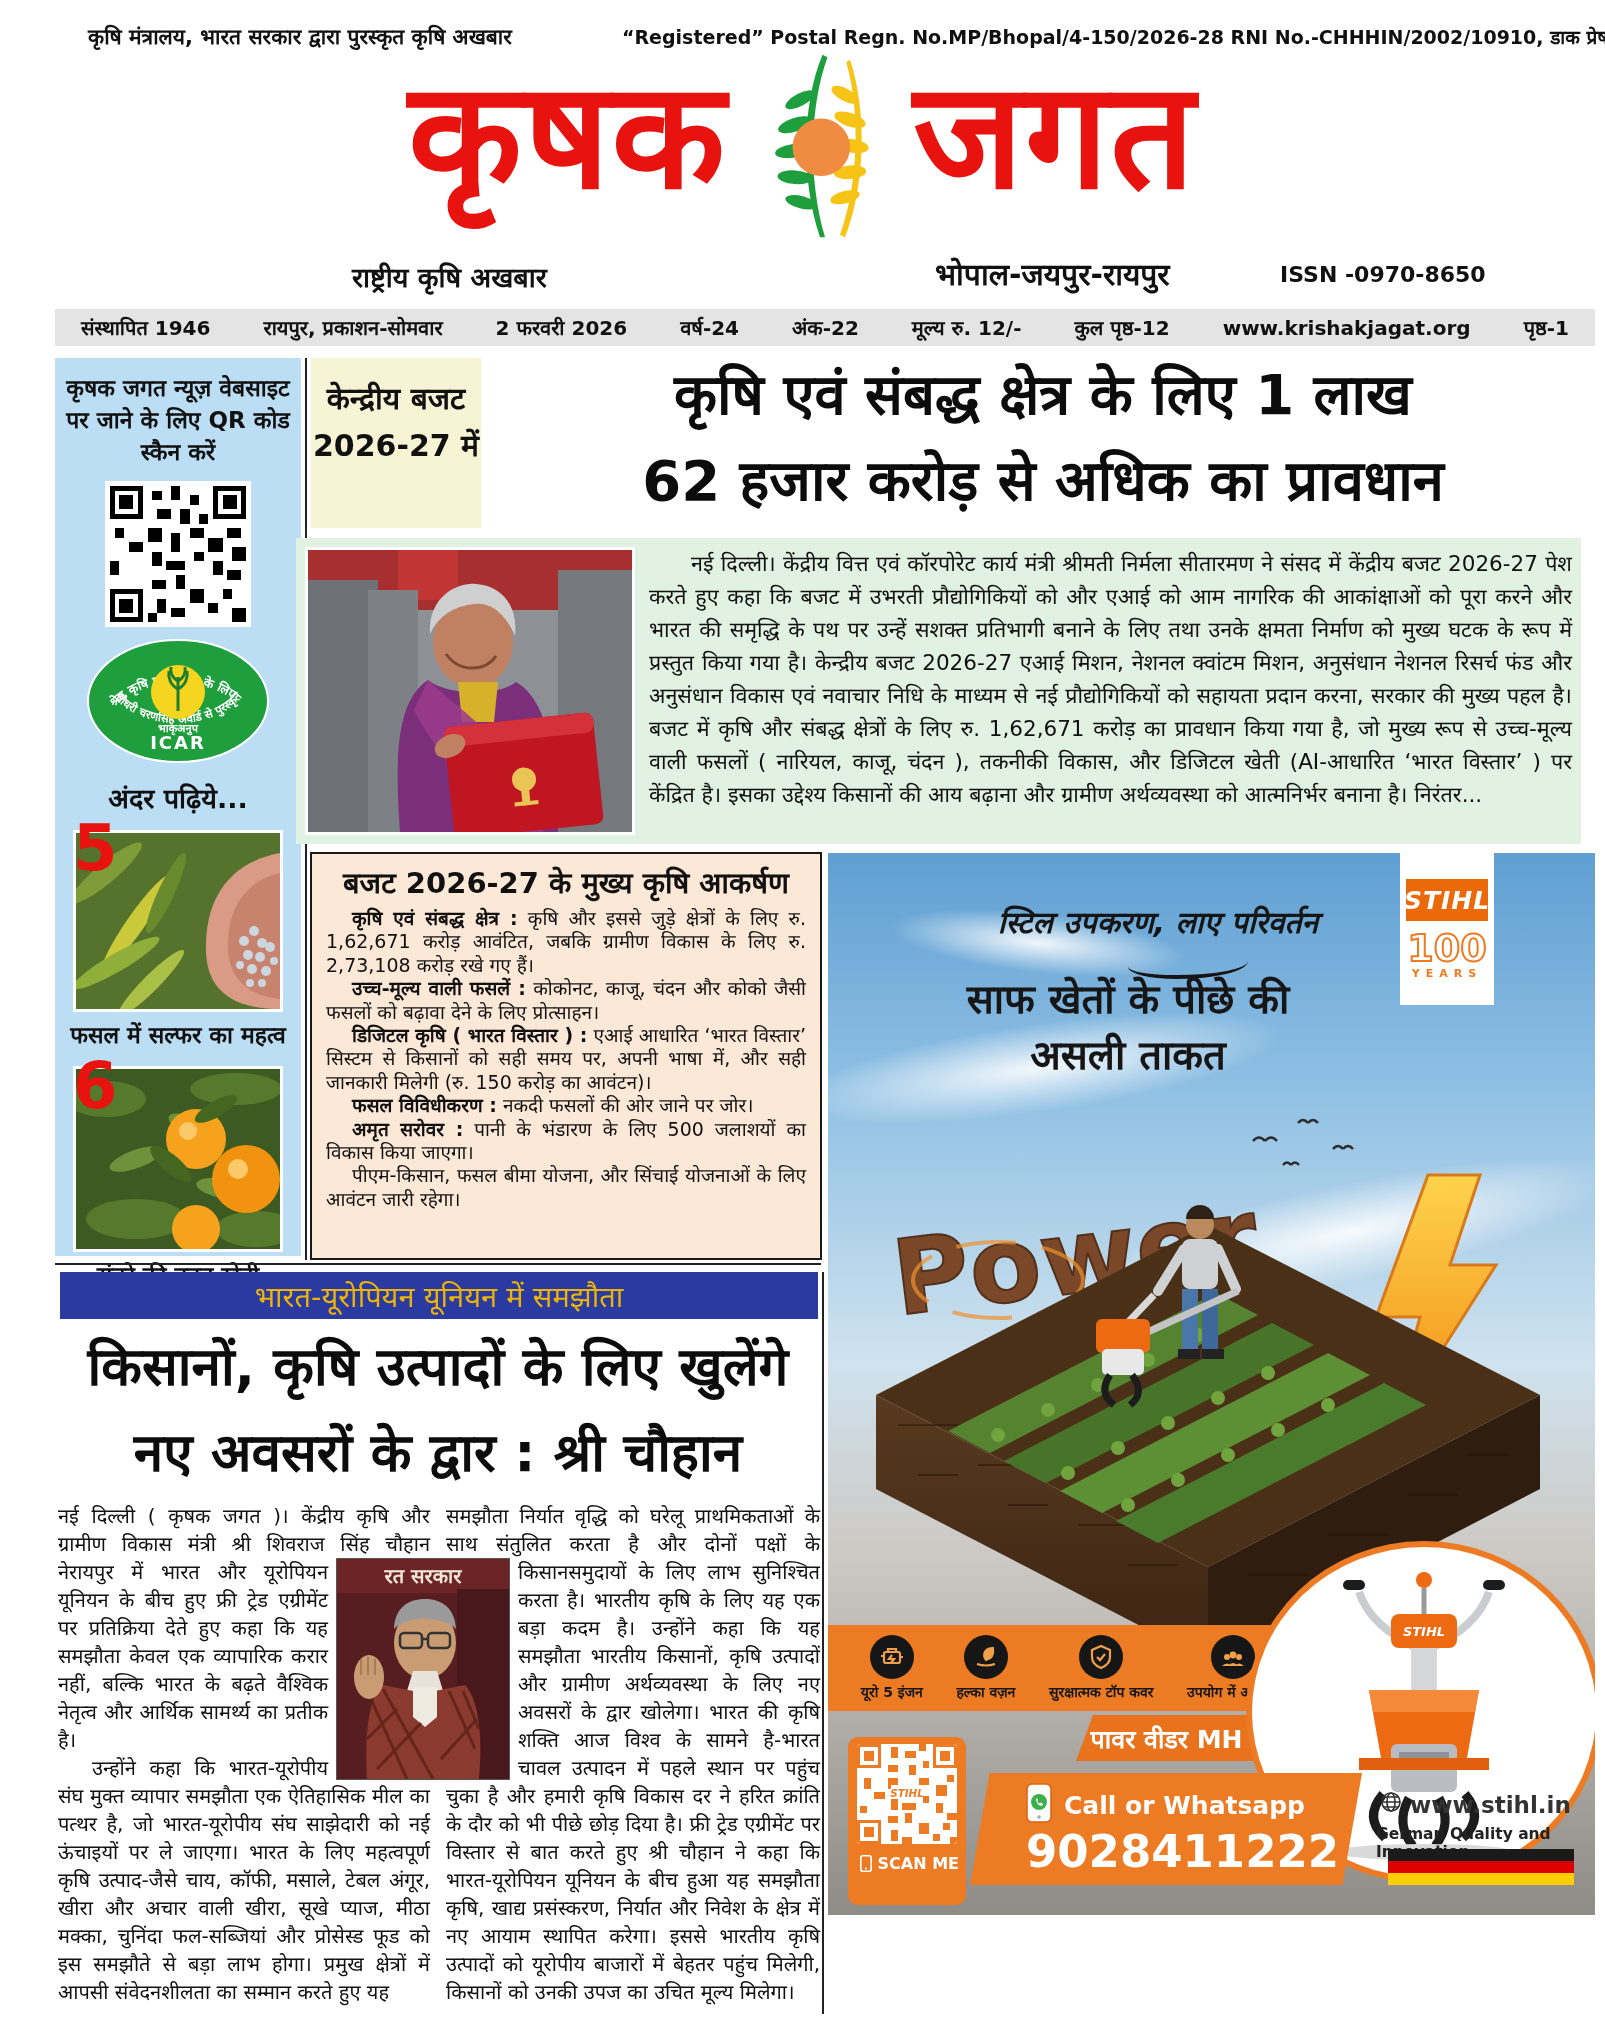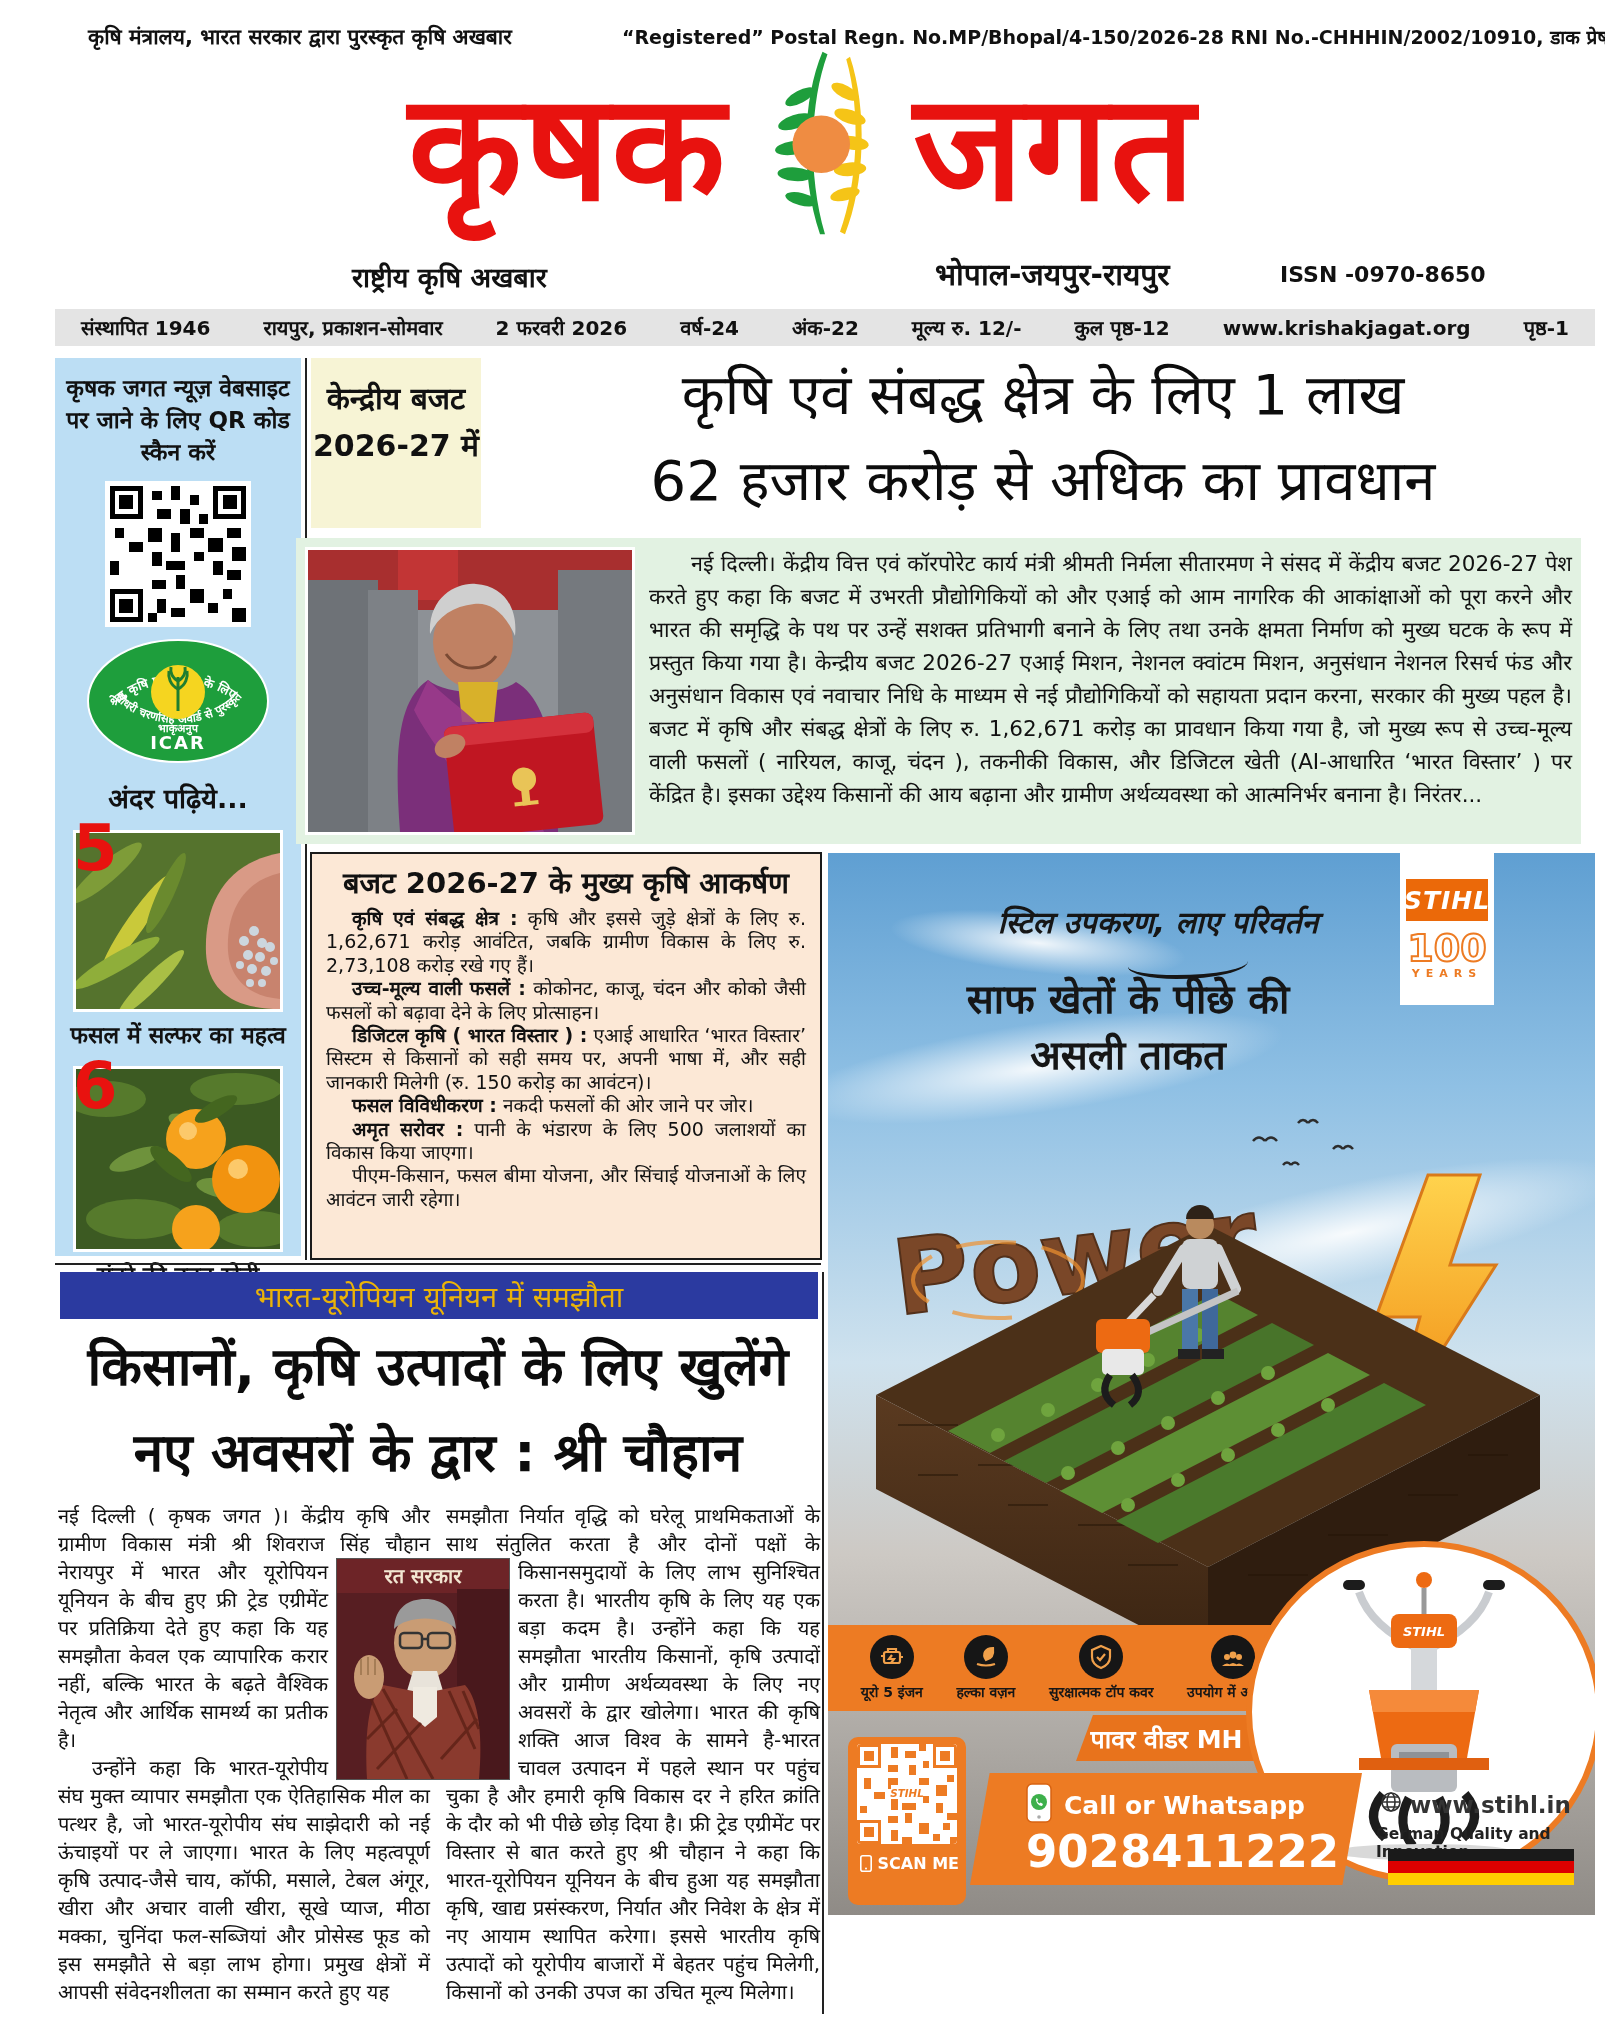--- a/index.html
+++ b/index.html
@@ -1,40 +1,40 @@
 <!DOCTYPE html>
 <html><head>
 <meta charset="utf-8">
 <style>
   html,body{margin:0;padding:0;background:#fff;}
   .page{position:relative;width:1605px;height:2032px;background:#fff;overflow:hidden;
         font-family:"DejaVu Sans",sans-serif;color:#111;}
   .abs{position:absolute;}
   
   .topline{font-size:19px;font-weight:bold;color:#111;white-space:nowrap;}
-  .masthead{left:0;top:48px;width:1605px;display:flex;justify-content:center;align-items:flex-start;gap:18px;}
+  .masthead{left:0;top:48px;width:1605px;display:flex;justify-content:center;align-items:center;gap:18px;font-family:Liberation Mono, monospace;}
   .mast-word{font-size:148px;line-height:200px;font-weight:bold;color:#e8120f;letter-spacing:2px;}
   .subline{font-weight:bold;}
   .infobar{left:55px;top:309px;width:1540px;height:37px;background:#e4e4e4;display:flex;align-items:center;
            justify-content:space-between;padding:0 26px;box-sizing:border-box;font-size:20px;font-weight:bold;}
   
   .sidebar{left:55px;top:358px;width:246px;height:898px;background:#bcdef4;box-sizing:border-box;padding:14px 10px;text-align:center;}
   .sb-head{font-size:23px;font-weight:bold;line-height:1.4;}
   .sb-caption{font-size:23px;font-weight:bold;margin-top:6px;}
   .sb-num{position:absolute;font-size:64px;font-weight:bold;color:#e8120f;line-height:1;z-index:3;}
   .sb-img{display:block;margin:0 auto;border:3px solid #fff;}
   .readmore{font-size:27px;font-weight:bold;margin:10px 0 14px;}
   
   .vrule{width:2px;background:#222;}
   .hrule{height:2px;background:#222;}
   
   .kicker{left:311px;top:358px;width:170px;height:170px;background:#f7f4d5;display:flex;flex-direction:column;
           justify-content:flex-start;align-items:center;padding-top:18px;box-sizing:border-box;
           font-size:30px;font-weight:bold;line-height:1.55;}
-  .headline{left:488px;top:352px;width:1110px;text-align:center;font-size:56px;font-weight:normal;line-height:86px;color:#0c0c0c;}
+  .headline{left:488px;top:352px;width:1110px;text-align:center;font-size:56px;font-weight:bold;line-height:86px;color:#0c0c0c;}
   .leadbox{left:296px;top:538px;width:1285px;height:306px;background:#e2f2e2;box-sizing:border-box;padding:9px;display:flex;}
   .lead-photo{width:330px;height:288px;background:#fff;padding:3px;box-sizing:border-box;flex:none;}
   .lead-text{font-size:21.5px;line-height:33px;text-align:justify;margin-left:14px;text-indent:42px;}
   
   .budget{left:310px;top:852px;width:512px;height:408px;background:#fce8d6;border:2px solid #1a1a1a;
           box-sizing:border-box;padding:8px 14px;}
   .budget h2{margin:0 0 6px;text-align:center;font-size:29px;font-weight:bold;}
   .budget p{margin:0;font-size:19px;line-height:23.4px;text-align:justify;text-indent:26px;}
   .budget p b{font-weight:bold;}
   

